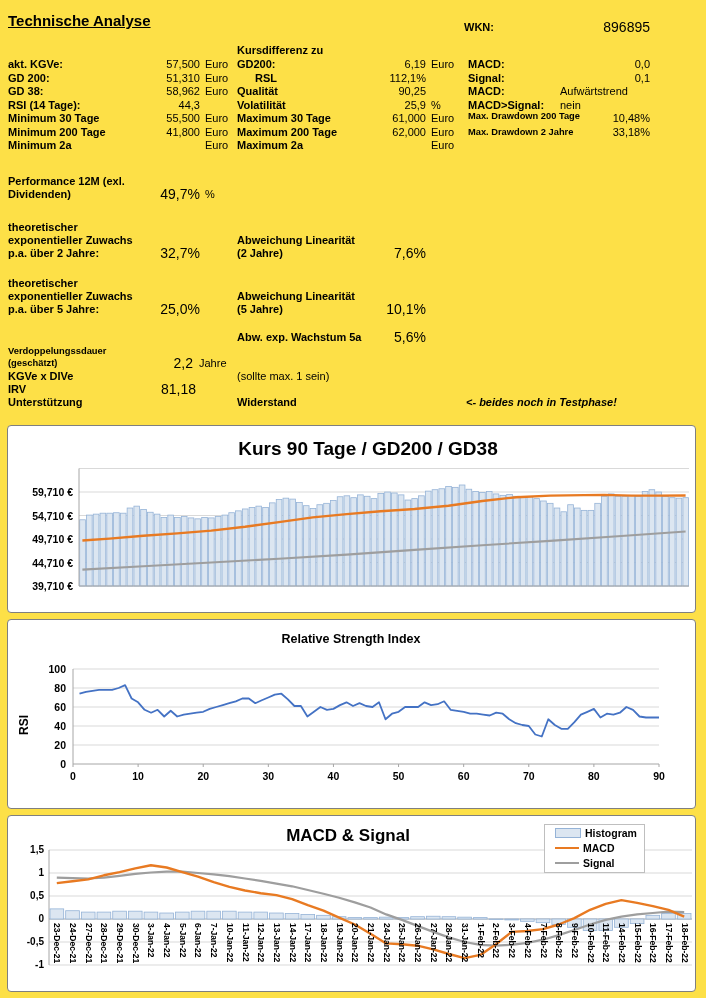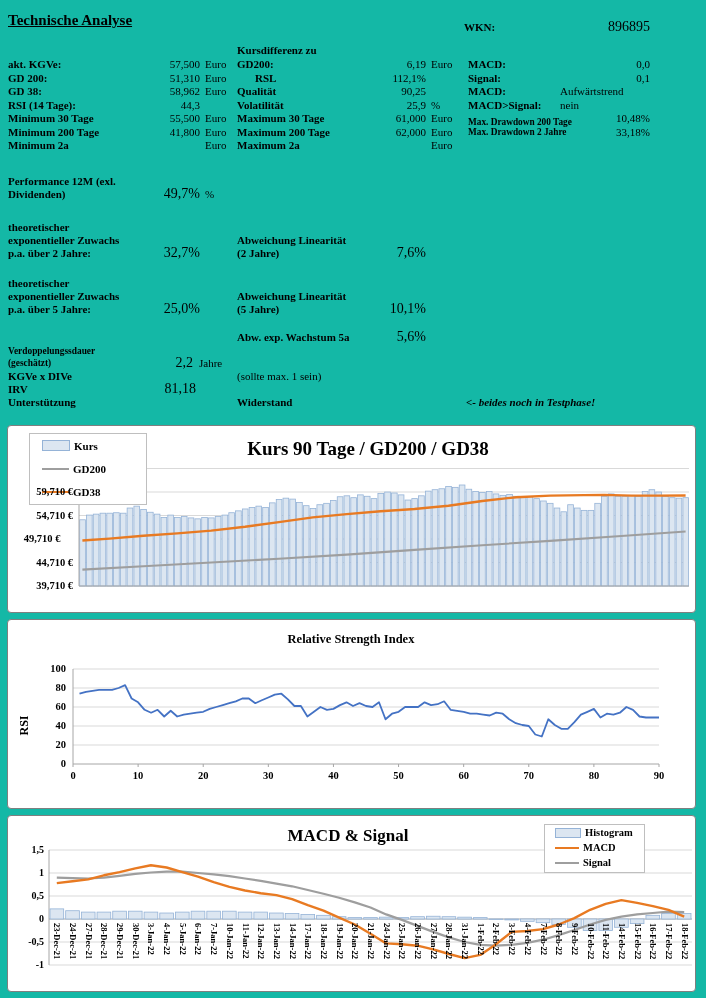--- a/index.html
+++ b/index.html
@@ -1,17 +1,17 @@
 <!DOCTYPE html>
 <html><head>
 <meta charset="utf-8">
 <style>
   html,body{margin:0;padding:0;background:#fff;}
-  .page{position:relative;width:706px;height:998px;background:#14b8a6;overflow:hidden;
-        font-family:Liberation Serif, serif;color:#000;}
+  .page{position:relative;width:706px;height:998px;background:#fde047;overflow:hidden;
+        font-family:Liberation Sans, sans-serif;color:#000;}
   .t{position:absolute;font-size:11px;line-height:12px;white-space:nowrap;}
   .b{font-weight:700;}
   .i{font-style:italic;}
   .sm{font-size:9.4px;}
   .valbox{position:absolute;font-size:14px;line-height:12px;text-align:right;white-space:nowrap;}
   .doc-title{position:absolute;left:8px;top:12px;font-size:15px;font-weight:700;
              text-decoration:underline;}
   .panel{position:absolute;left:7px;width:689px;border:1.5px solid #7f7f7f;border-radius:4px;
          background:#fff;box-sizing:border-box;}
   .panel svg{position:absolute;left:0;top:0;}
@@ -68,21 +68,21 @@
       <div class="t" style="position: absolute; left: 330px; top: 98.5px; width: 96px; text-align: right;">25,9</div>
       <div class="t" style="position: absolute; left: 431px; top: 98.5px;">%</div>
       <div class="t" style="position: absolute; left: 468px; top: 98.5px; font-weight: 700;">MACD&gt;Signal:</div>
       <div class="t" style="position: absolute; left: 560px; top: 98.5px;">nein</div>
       <div class="t" style="position: absolute; left: 8px; top: 112px; font-weight: 700;">Minimum 30 Tage</div>
       <div class="t" style="position: absolute; left: 118px; top: 112px; width: 82px; text-align: right;">55,500</div>
       <div class="t" style="position: absolute; left: 205px; top: 112px;">Euro</div>
       <div class="t" style="position: absolute; left: 237px; top: 112px; font-weight: 700;">Maximum 30 Tage</div>
       <div class="t" style="position: absolute; left: 330px; top: 112px; width: 96px; text-align: right;">61,000</div>
       <div class="t" style="position: absolute; left: 431px; top: 112px;">Euro</div>
-      <div class="t" style="position: absolute; left: 468px; top: 116px; font-weight: 700; font-size: 9.3px;">Max. Drawdown 200 Tage</div>
+      <div class="t" style="position: absolute; left: 468px; top: 110px; font-weight: 700; font-size: 9.3px;">Max. Drawdown 200 Tage</div>
       <div class="t" style="position: absolute; left: 560px; top: 112px; width: 90px; text-align: right;">10,48%</div>
       <div class="t" style="position: absolute; left: 8px; top: 125.5px; font-weight: 700;">Minimum 200 Tage</div>
       <div class="t" style="position: absolute; left: 118px; top: 125.5px; width: 82px; text-align: right;">41,800</div>
       <div class="t" style="position: absolute; left: 205px; top: 125.5px;">Euro</div>
       <div class="t" style="position: absolute; left: 237px; top: 125.5px; font-weight: 700;">Maximum 200 Tage</div>
       <div class="t" style="position: absolute; left: 330px; top: 125.5px; width: 96px; text-align: right;">62,000</div>
       <div class="t" style="position: absolute; left: 431px; top: 125.5px;">Euro</div>
       <div class="t" style="position: absolute; left: 468px; top: 125.5px; font-weight: 700; font-size: 9.3px;">Max. Drawdown 2 Jahre</div>
       <div class="t" style="position: absolute; left: 560px; top: 125.5px; width: 90px; text-align: right;">33,18%</div>
       <div class="t" style="position: absolute; left: 8px; top: 139px; font-weight: 700;">Minimum 2a</div>
@@ -233,38 +233,24 @@
           <rect x="661.37" y="71.69" width="5.68" height="88.31" fill="#dce6f1" stroke="#95b3d7" stroke-width="0.8"></rect>
           <rect x="668.14" y="72.16" width="5.68" height="87.84" fill="#dce6f1" stroke="#95b3d7" stroke-width="0.8"></rect>
           <rect x="674.92" y="71.69" width="5.68" height="88.31" fill="#dce6f1" stroke="#95b3d7" stroke-width="0.8"></rect>
         </g>
         <polyline points="74.4,143.6 135.4,140.3 203.2,136.5 270.9,132.8 338.7,128.6 406.5,123.9 474.3,119.2 542.1,114.9 609.8,110.2 677.6,105.5" fill="none" stroke="#9e9e9e" stroke-width="2.1" stroke-linejoin="round"></polyline>
         <polyline points="74.4,114.5 101.5,112.6 135.4,109.8 169.3,107.4 203.2,104.6 237.1,100.8 270.9,96.1 304.8,91.4 338.7,88.1 372.6,85.3 406.5,83.0 440.4,79.7 474.3,75.0 508.2,71.2 542.1,69.6 575.9,69.1 596.3,68.9 623.4,69.6 650.5,69.6 677.6,69.5" fill="none" stroke="#e87a22" stroke-width="2.4" stroke-linejoin="round"></polyline>
         <line x1="71" x2="71" y1="42.5" y2="160" stroke="#a6a6a6" stroke-width="1"></line>
         <line x1="71" x2="681" y1="160" y2="160" stroke="#a6a6a6" stroke-width="1"></line>
       </svg>
     <div class="chart-title" style="left:140px;top:12px;width:440px;font-size:19px">Kurs 90 Tage / GD200 / GD38</div>
-    <div class="legend" style="left:21px;top:7px;width:118px;height:72px">
-      <div class="lg-row">
-        <span class="sw-bar"></span>
-        <span class="lg-label">Kurs</span>
-      </div>
-      <div class="lg-row">
-        <span class="sw-line" style="border-top:2.5px solid #9e9e9e"></span>
-        <span class="lg-label">GD200</span>
-      </div>
-      <div class="lg-row">
-        <span class="sw-line" style="border-top:2.5px solid #e87a22"></span>
-        <span class="lg-label">GD38</span>
-      </div>
-    </div>
     <div id="p1-labels">
         <div class="tick" style="position: absolute; left: 3px; top: 154px; width: 62px; text-align: right;">39,710 €</div>
         <div class="tick" style="position: absolute; left: 3px; top: 130.5px; width: 62px; text-align: right;">44,710 €</div>
-        <div class="tick" style="position: absolute; left: 3px; top: 107px; width: 62px; text-align: center;">49,710 €</div>
+        <div class="tick" style="position: absolute; left: 3px; top: 107px; width: 62px; text-align: right;">49,710 €</div>
         <div class="tick" style="position: absolute; left: 3px; top: 83.5px; width: 62px; text-align: right;">54,710 €</div>
         <div class="tick" style="position: absolute; left: 3px; top: 60px; width: 62px; text-align: right;">59,710 €</div>
       </div>
   </div>
 
   <div class="panel" id="panel2" style="top:619px;height:190px">
     <svg id="svg2" width="686" height="187" viewBox="0 0 686 187">
         <g>
           <line x1="65" x2="651" y1="144" y2="144" stroke="#a6a6a6" stroke-width="1"></line>
           <line x1="65" x2="651" y1="125" y2="125" stroke="#d9d9d9" stroke-width="1"></line>

